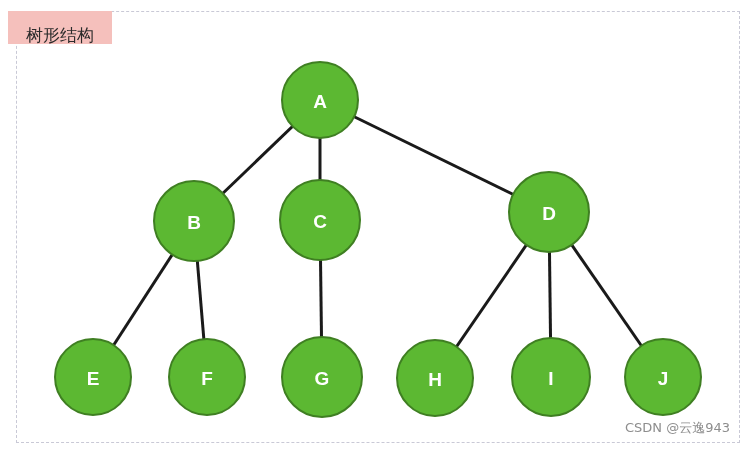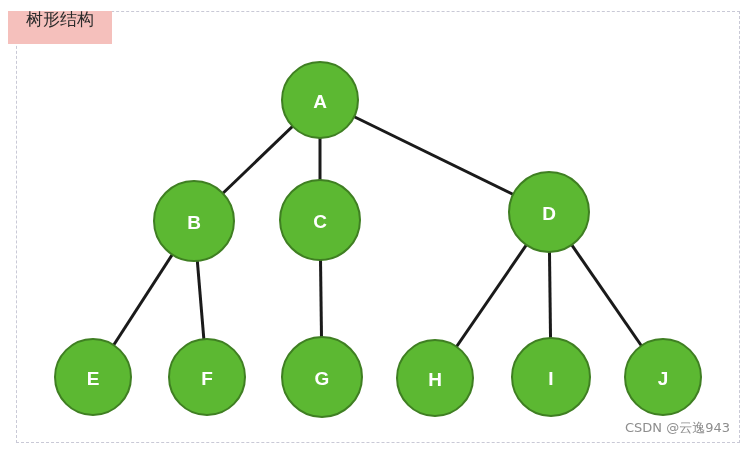--- a/index.html
+++ b/index.html
@@ -30,21 +30,21 @@
   }
   
   #caption {
     position: absolute;
     left: 8px;
     top: 11px;
     width: 104px;
     height: 33px;
     background: #f5c0bc;
     display: flex;
-    align-items: flex-start;
+    align-items: flex-end;
     justify-content: center;
     box-sizing: border-box;
     z-index: 6;
   }
   #caption .caption-text {
     font-size: 17px;
     color: #2b2b2b;
     font-family: "DejaVu Sans", "Liberation Sans", sans-serif;
     letter-spacing: 0px;
     line-height: 1;

